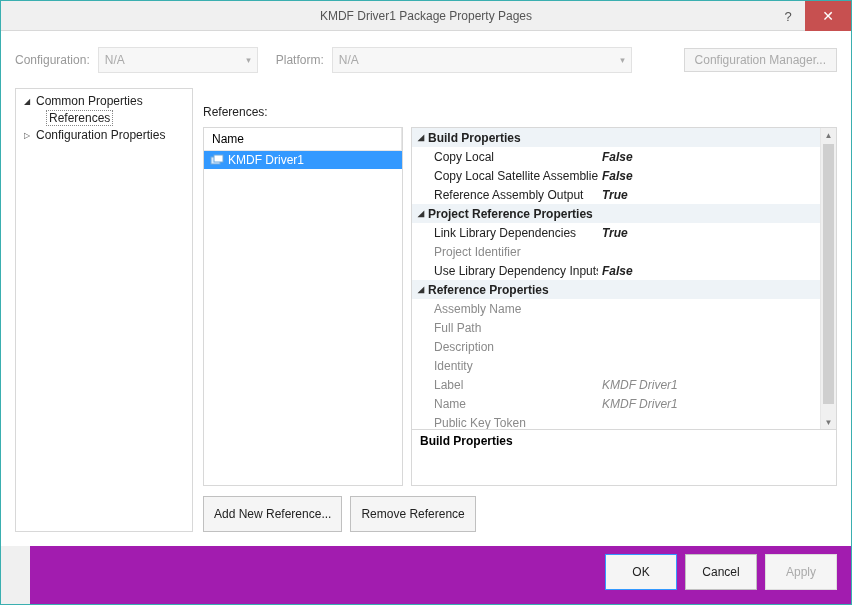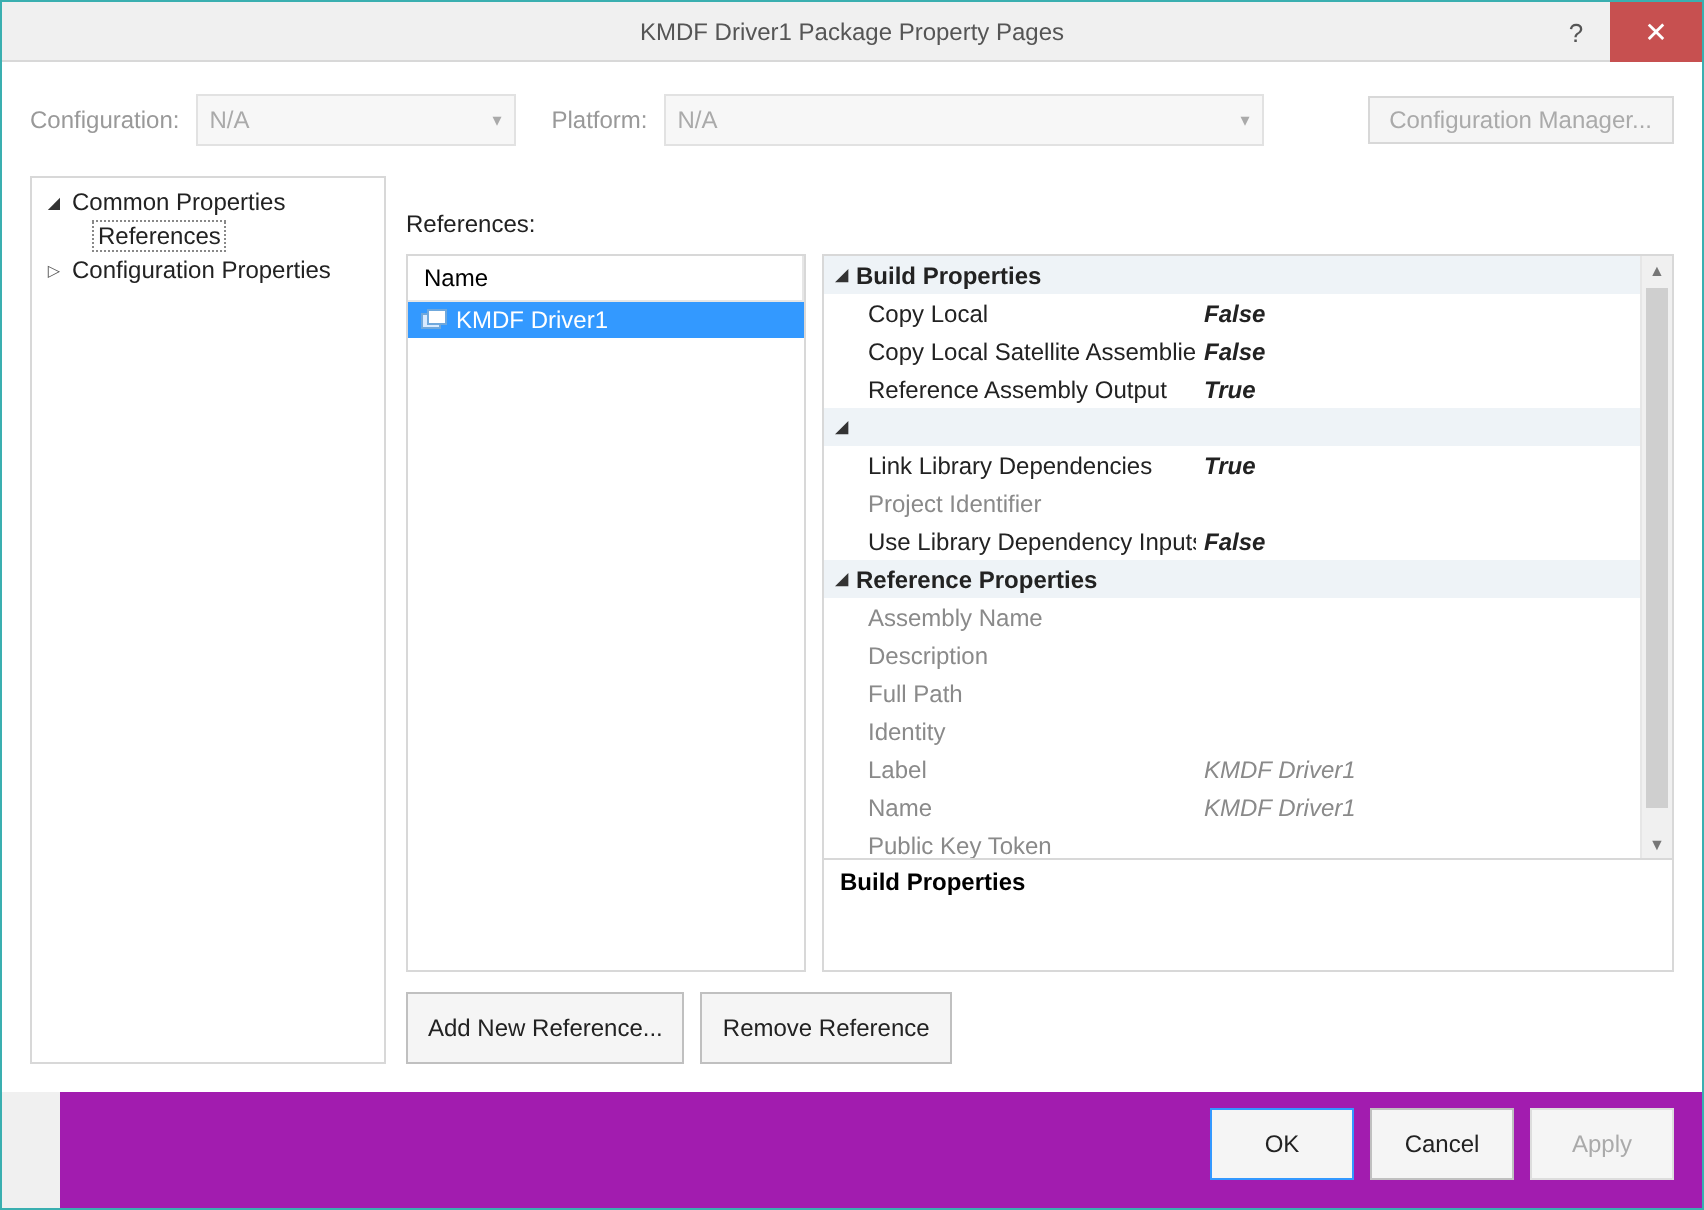--- a/index.html
+++ b/index.html
@@ -206,20 +206,21 @@
                 <div class="pg-row">
                   <div class="pg-name">Copy Local Satellite Assemblies</div>
                   <div class="pg-val bold">False</div>
                 </div>
                 <div class="pg-row">
                   <div class="pg-name">Reference Assembly Output</div>
                   <div class="pg-val bold">True</div>
                 </div>
                 <div class="pg-cat">
                   <span class="tri2">◢</span>
+                  <span>Project Reference Properties</span>
                 </div>
                 <div class="pg-row">
                   <div class="pg-name">Link Library Dependencies</div>
                   <div class="pg-val bold">True</div>
                 </div>
                 <div class="pg-row">
                   <div class="pg-name dim">Project Identifier</div>
                   <div class="pg-val"></div>
                 </div>
                 <div class="pg-row">
@@ -228,25 +229,25 @@
                 </div>
                 <div class="pg-cat">
                   <span class="tri2">◢</span>
                   <span>Reference Properties</span>
                 </div>
                 <div class="pg-row">
                   <div class="pg-name dim">Assembly Name</div>
                   <div class="pg-val"></div>
                 </div>
                 <div class="pg-row">
+                  <div class="pg-name dim">Full Path</div>
+                  <div class="pg-val"></div>
+                </div>
+                <div class="pg-row">
                   <div class="pg-name dim">Description</div>
-                  <div class="pg-val"></div>
-                </div>
-                <div class="pg-row">
-                  <div class="pg-name dim">Full Path</div>
                   <div class="pg-val"></div>
                 </div>
                 <div class="pg-row">
                   <div class="pg-name dim">Identity</div>
                   <div class="pg-val"></div>
                 </div>
                 <div class="pg-row">
                   <div class="pg-name dim">Label</div>
                   <div class="pg-val dim">KMDF Driver1</div>
                 </div>

